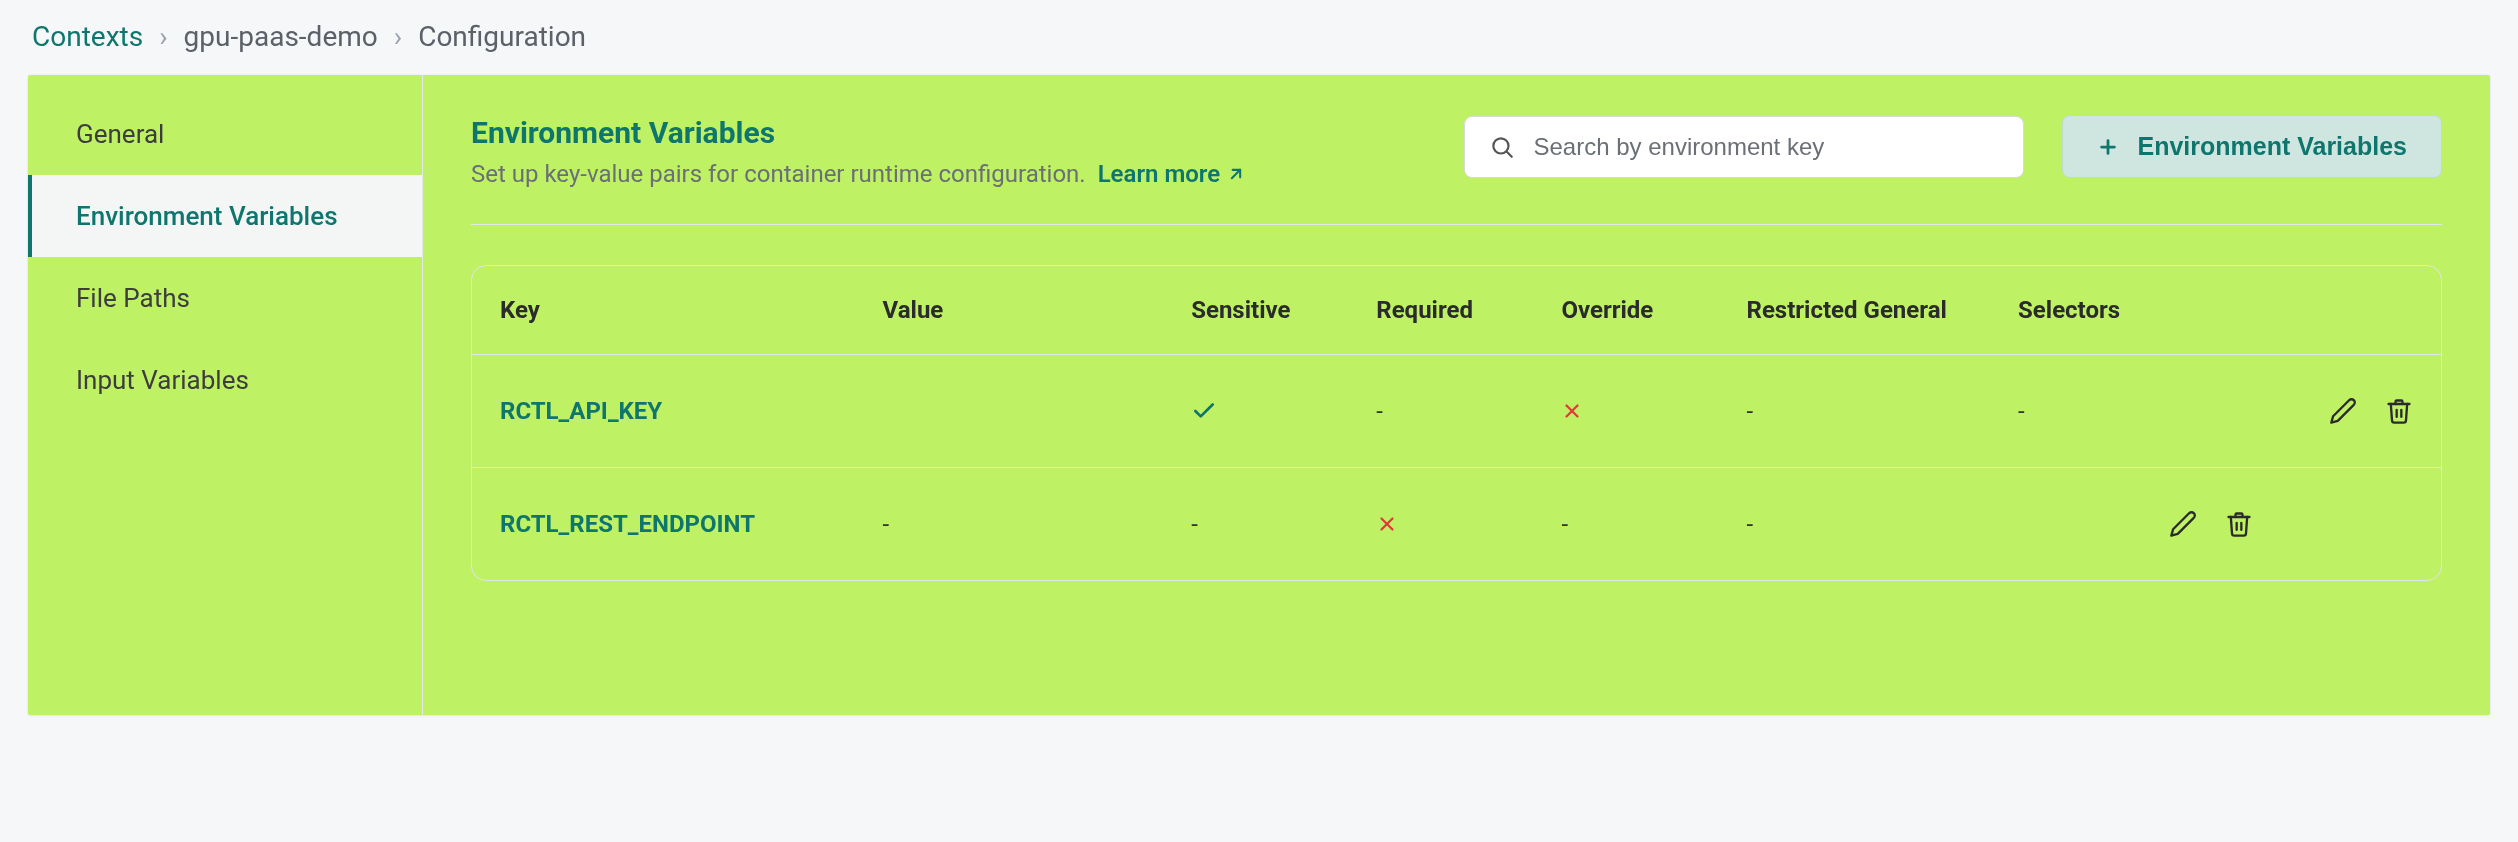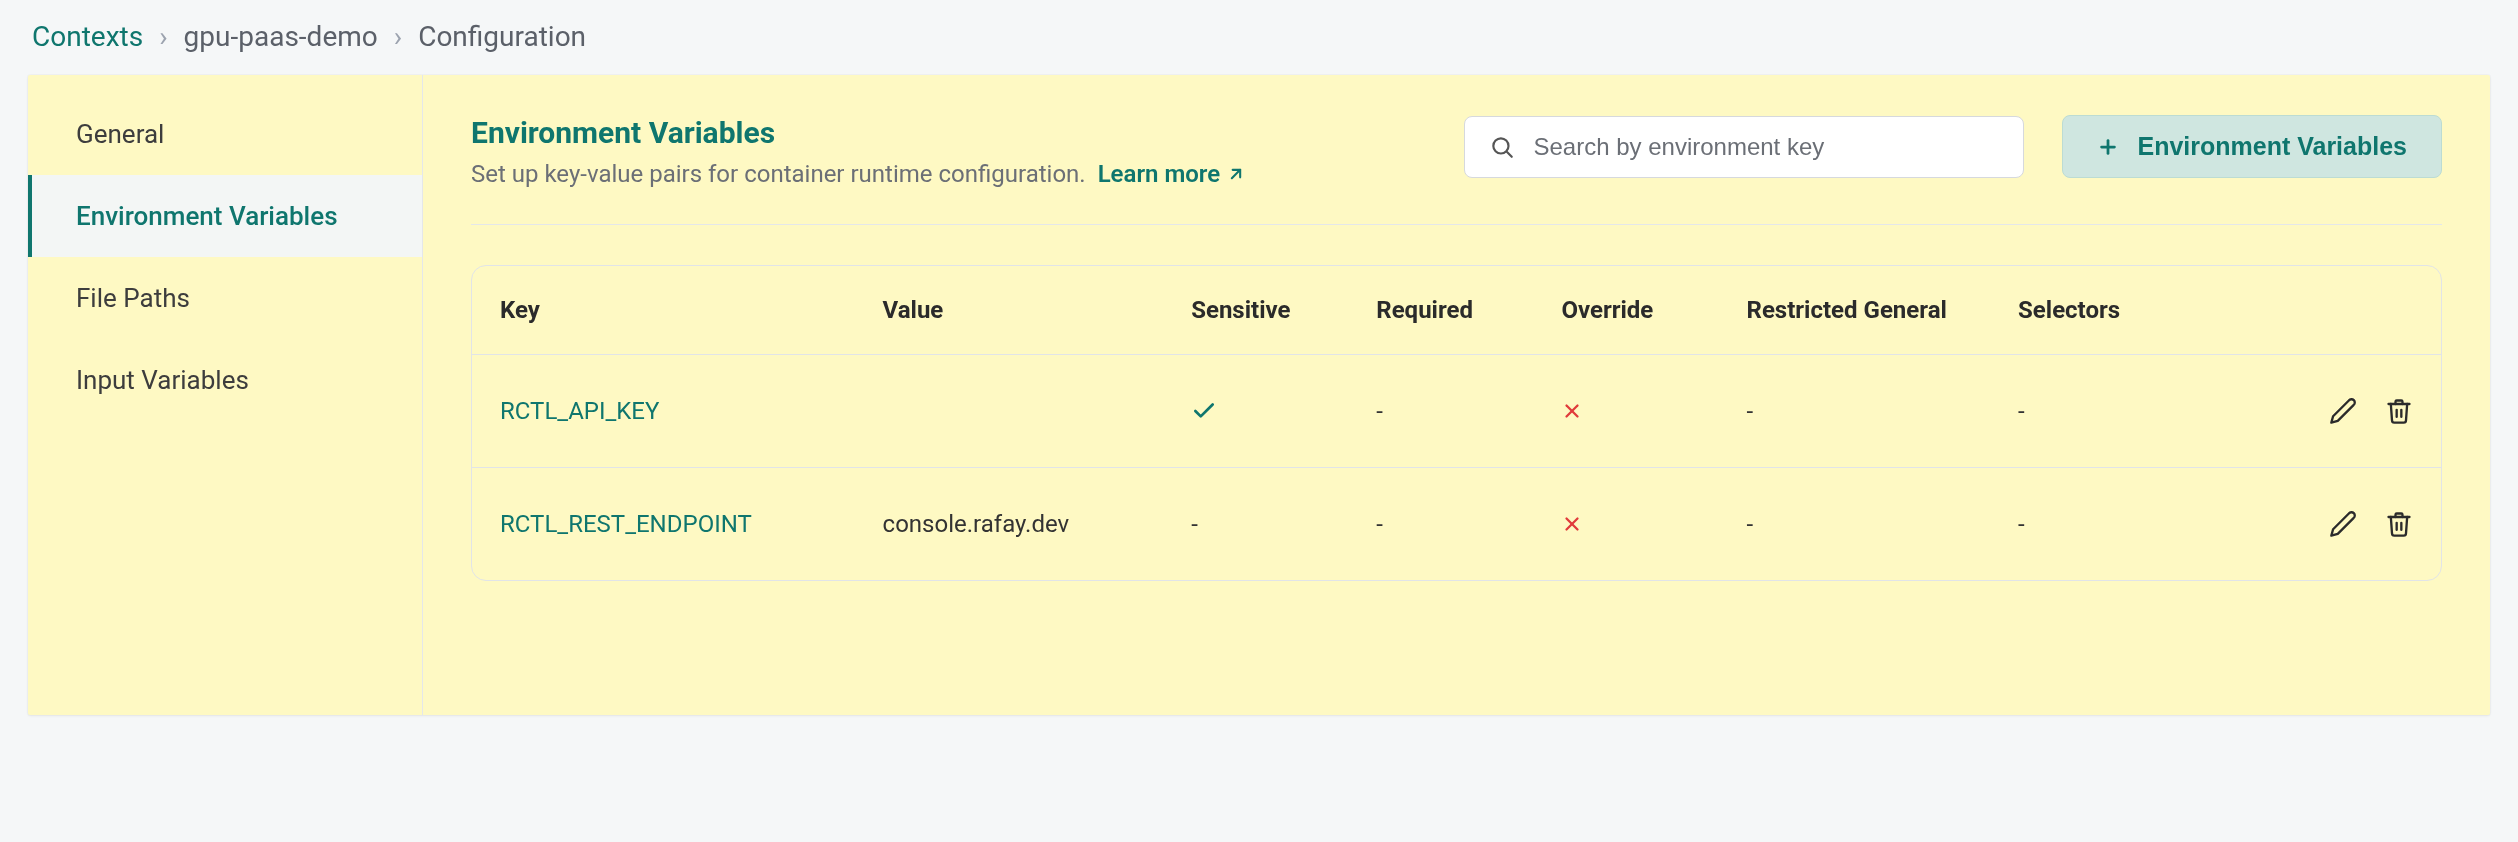--- a/index.html
+++ b/index.html
@@ -18,21 +18,21 @@
       font-size: 28px;
       color: #6b7280;
       margin-bottom: 22px;
       padding-left: 4px;
     }
     .breadcrumb a { color: #0f766e; text-decoration: none; }
     .breadcrumb .sep { color: #9ca3af; }
     .breadcrumb .current { color: #5b6069; }
     .panel {
       display: flex;
-      background: #fef9c3;
+      background: #bef264;
       box-shadow: 0 1px 3px rgba(0,0,0,0.06), 0 0 0 1px rgba(0,0,0,0.02);
       border-radius: 2px;
       min-height: 640px;
     }
     .sidebar {
       width: 395px;
       border-right: 1px solid #e4e7ea;
       padding-top: 18px;
     }
     .sidebar-item {
@@ -129,21 +129,21 @@
       align-items: center;
     }
     .thead { padding: 30px 28px; }
     .thead .th { font-size: 24px; font-weight: 700; color: #2b2b2b; }
     .trow {
       border-top: 1px solid #e1e4e8;
       padding: 42px 28px;
       font-size: 24px;
       color: #333;
     }
-    .trow .key { color: #0f766e; font-weight: 400; }
+    .trow .key { color: #0f766e; font-weight: 700; }
     .icon-check { color: #0f766e; }
     .icon-x { color: #e03b3b; font-weight: 600; }
     .row-actions { display: flex; gap: 28px; justify-content: flex-end; }
     .icon-btn { cursor: pointer; color: #2b2b2b; display: inline-flex; }
     svg { display: block; }
   </style>
 </head>
 <body>
 
 <div class="breadcrumb">
@@ -241,21 +241,20 @@
                   <path d="M19 6l-1 14a2 2 0 0 1-2 2H8a2 2 0 0 1-2-2L5 6"></path>
                   <path d="M10 11v6"></path>
                   <path d="M14 11v6"></path>
                   <path d="M9 6V4a1 1 0 0 1 1-1h4a1 1 0 0 1 1 1v2"></path>
                 </svg>
               </span>
             </div>
           </div>
           <div class="trow">
             <div class="key">RCTL_REST_ENDPOINT</div>
-            <div>console.rafay.dev</div>
             <div><span>-</span></div>
             <div><span>-</span></div>
             <div><span class="icon-x"><svg width="22" height="22" viewBox="0 0 24 24" fill="none" stroke="currentColor" stroke-width="2.5" stroke-linecap="round">
                   <line x1="18" y1="6" x2="6" y2="18"></line>
                   <line x1="6" y1="6" x2="18" y2="18"></line>
                 </svg></span></div>
             <div><span>-</span></div>
             <div><span>-</span></div>
             <div class="row-actions">
               <span class="icon-btn">

